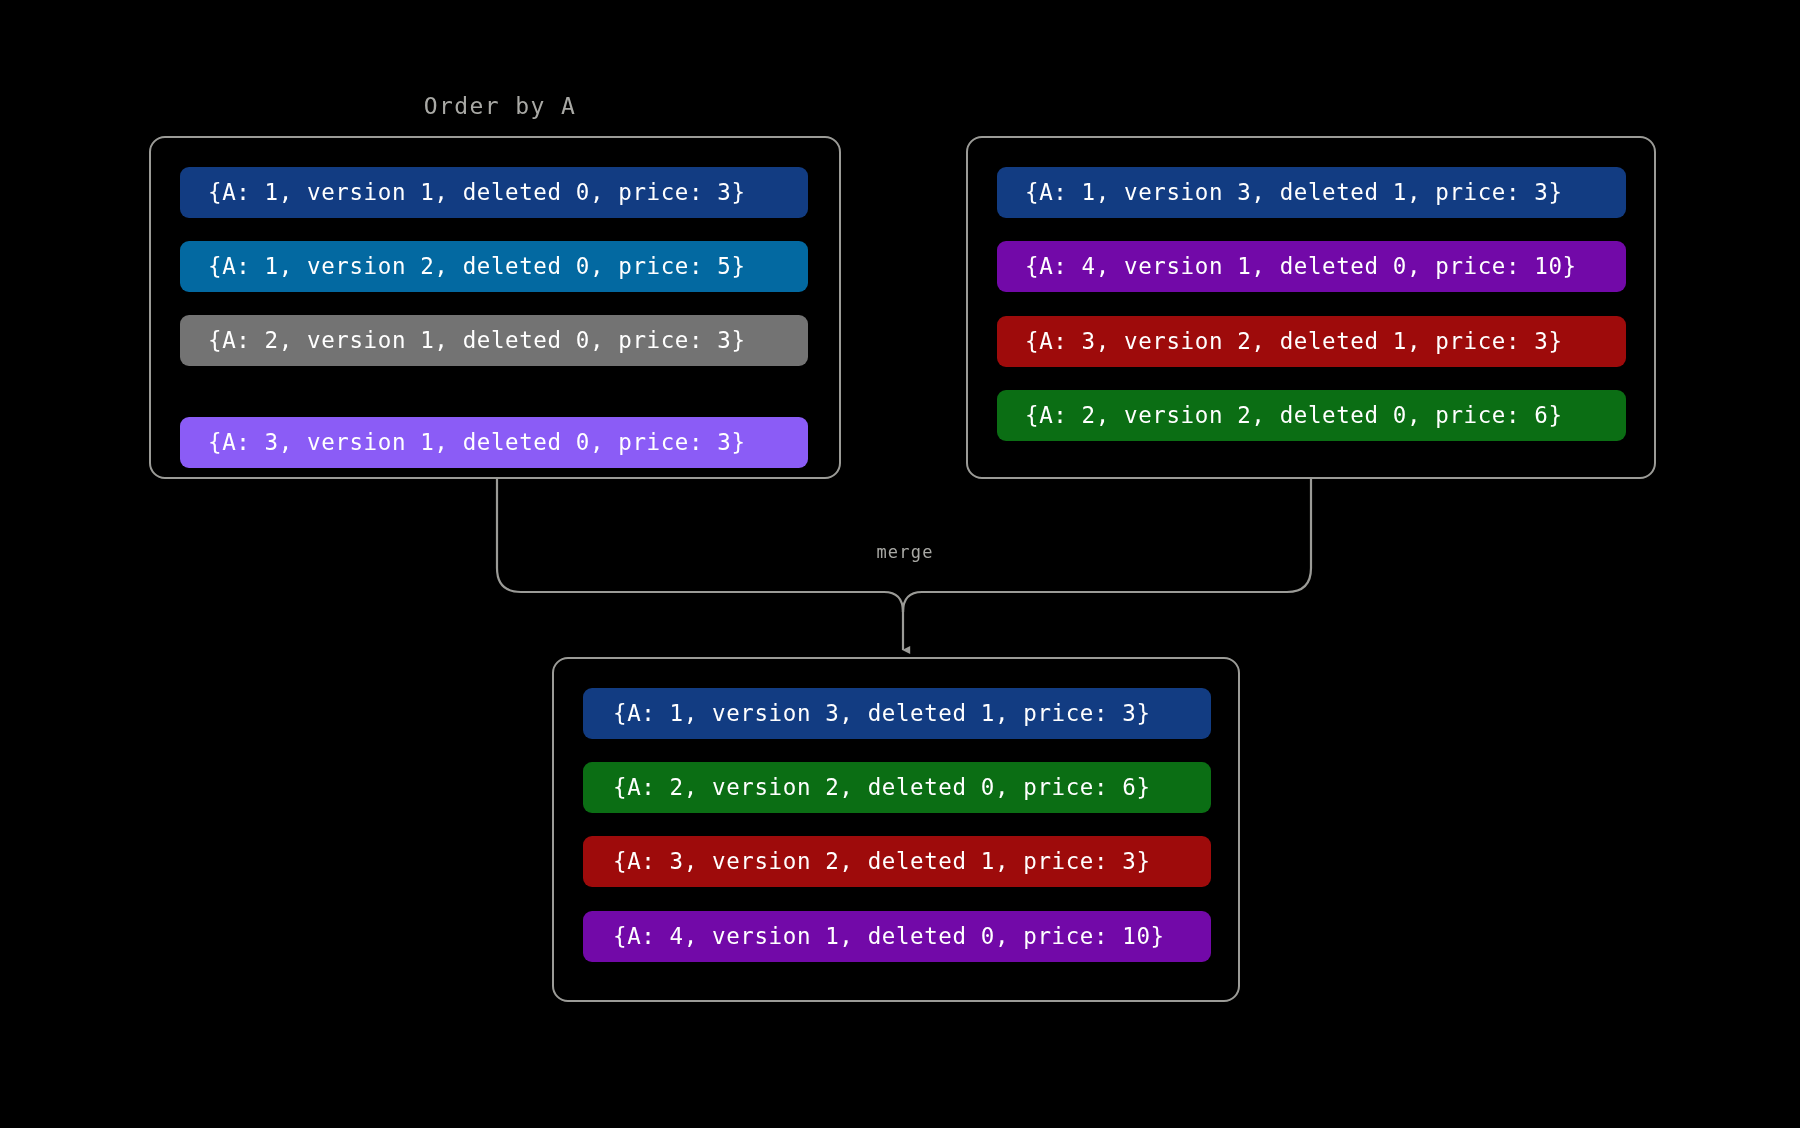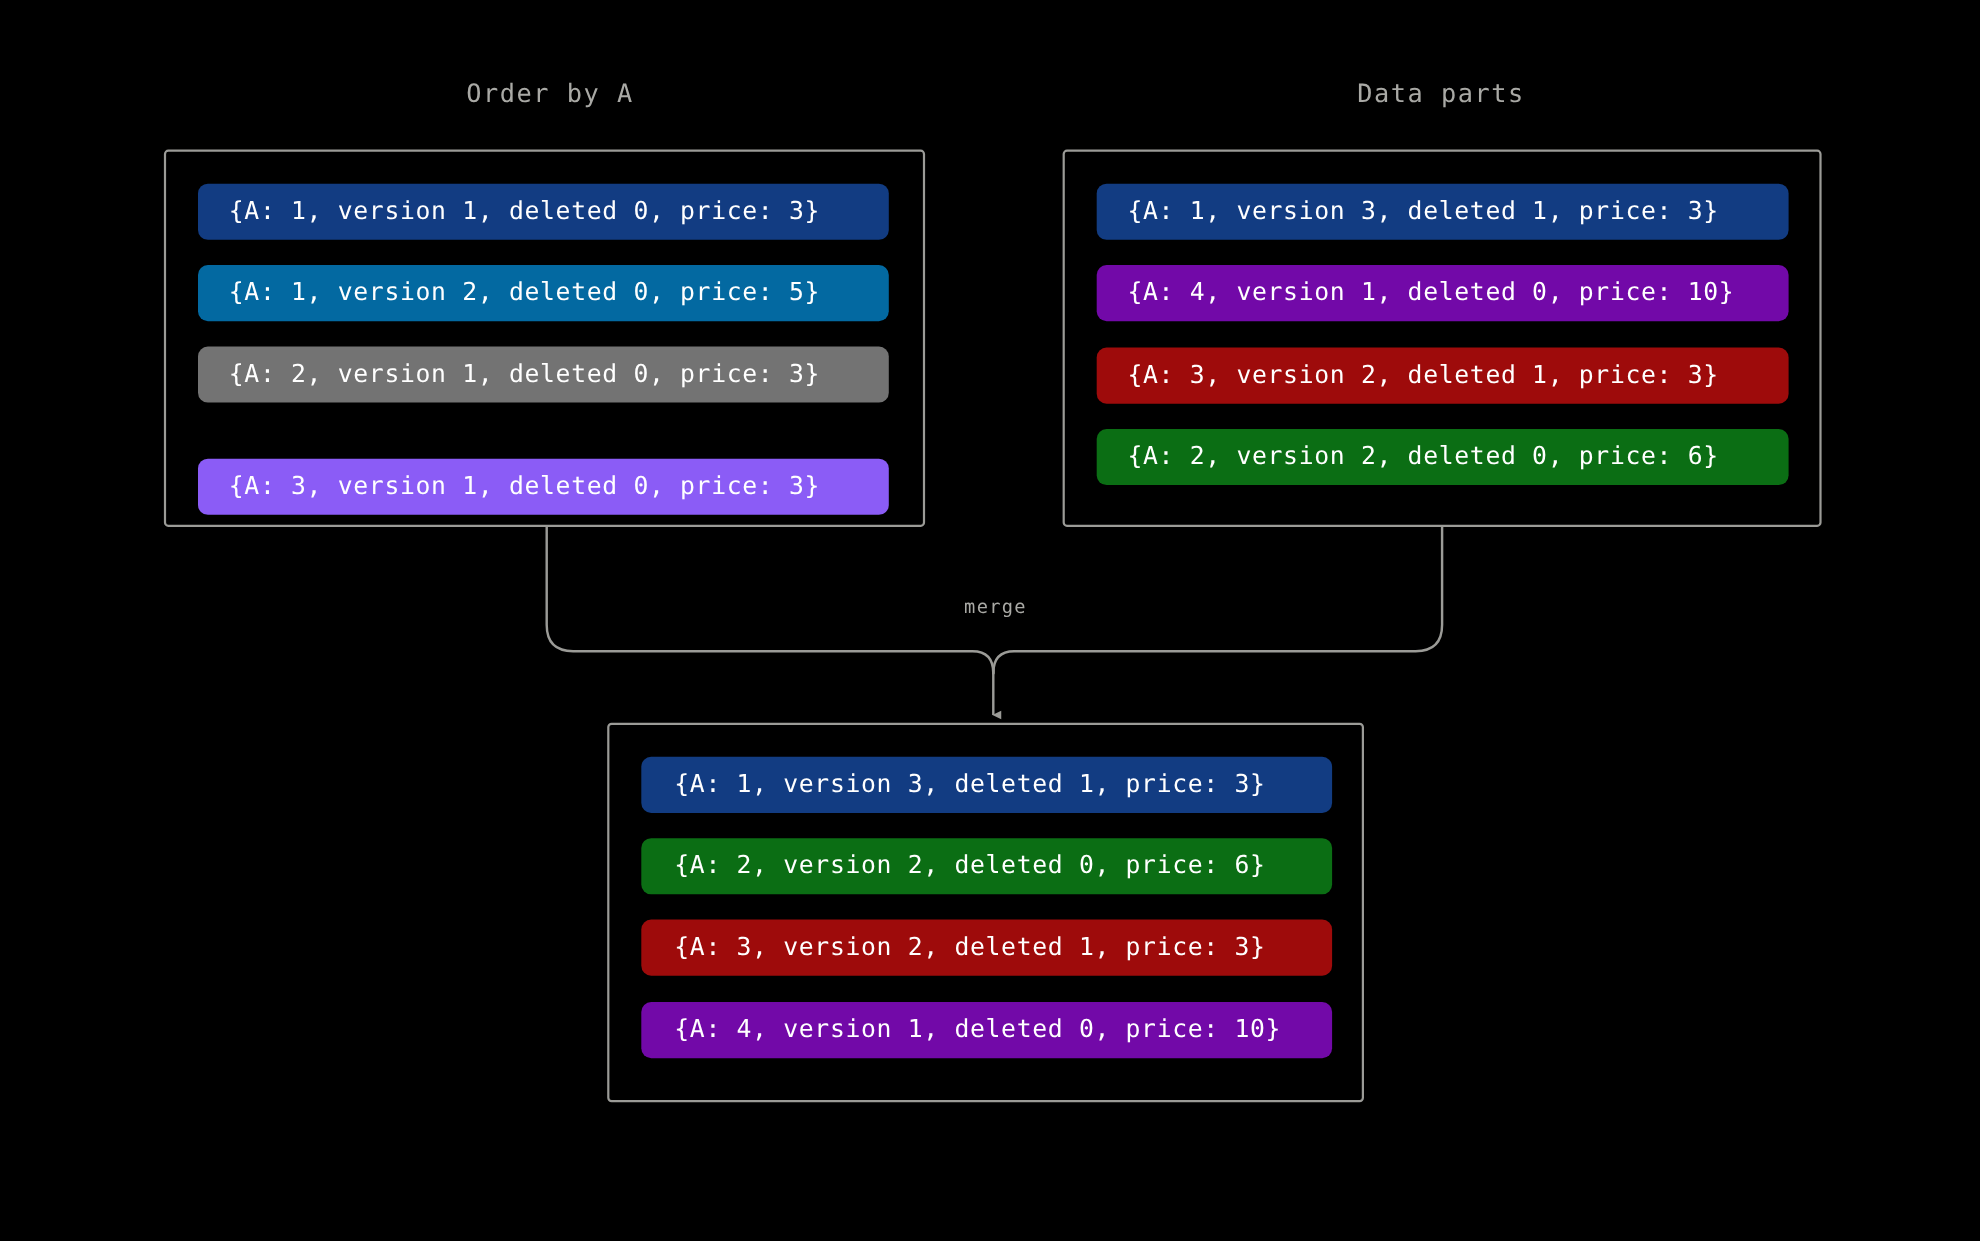--- a/index.html
+++ b/index.html
@@ -13,29 +13,30 @@
 
   
   .panel-title{
     position:absolute;
     color:#a9a9a5;
     font-size:23px;
     letter-spacing:1.4px;
     white-space:nowrap;
     text-align:center;
     font-family:"DejaVu Sans Mono","Liberation Mono",monospace;
+    margin-top:20px;
   }
   #title-order{left:270px;top:73px;width:460px;}
   #title-parts{left:1080px;top:73px;width:460px;}
 
   
   .panel{
     position:absolute;
     border:2px solid #a16207;
-    border-radius:4px;
+    border-radius:16px;
     background:transparent;
     box-sizing:border-box;
   }
   #panel-order{left:149px;top:136px;width:692px;height:343px;}
   #panel-parts{left:966px;top:136px;width:690px;height:343px;}
   #panel-merged{left:552px;top:657px;width:688px;height:345px;}
 
   
   .pill{
     position:absolute;
@@ -118,21 +119,20 @@
       <span class="txt">{A: 1, version 2, deleted 0, price: 5}</span>
     </div>
     <div class="pill r2" style="background: #737373;">
       <span class="txt">{A: 2, version 1, deleted 0, price: 3}</span>
     </div>
     <div class="pill r3" style="background: #8b5cf6; margin-top: 28px;">
       <span class="txt">{A: 3, version 1, deleted 0, price: 3}</span>
     </div>
   </div>
 
-  <div id="title-parts" class="panel-title" style="color: rgb(169, 169, 165);">Data parts</div>
 
   <div id="panel-parts" class="panel" style="border-color: rgb(155, 155, 151);">
     <div class="pill r0" style="background: rgb(18, 60, 130);">
       <span class="txt">{A: 1, version 3, deleted 1, price: 3}</span>
     </div>
     <div class="pill r1" style="background: rgb(114, 9, 168);">
       <span class="txt">{A: 4, version 1, deleted 0, price: 10}</span>
     </div>
     <div class="pill r2" style="background: rgb(158, 11, 11);">
       <span class="txt">{A: 3, version 2, deleted 1, price: 3}</span>

